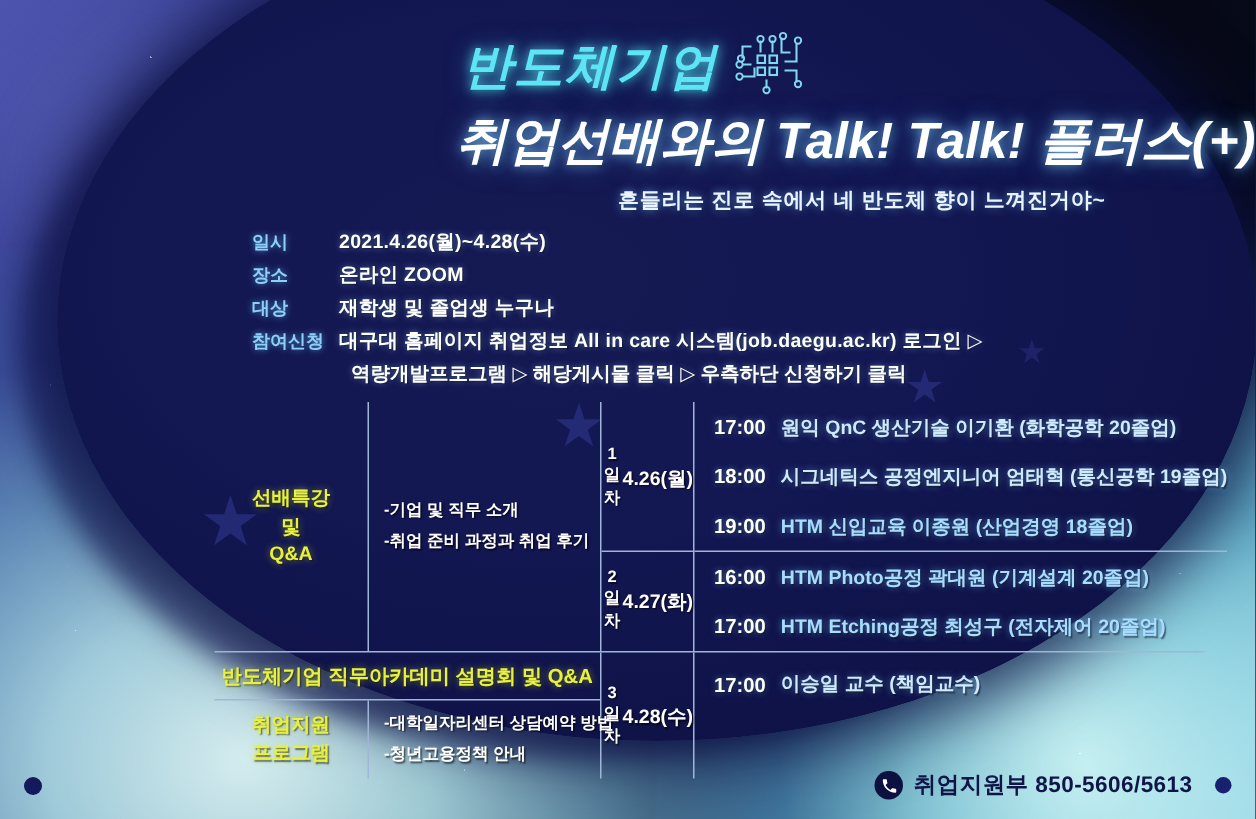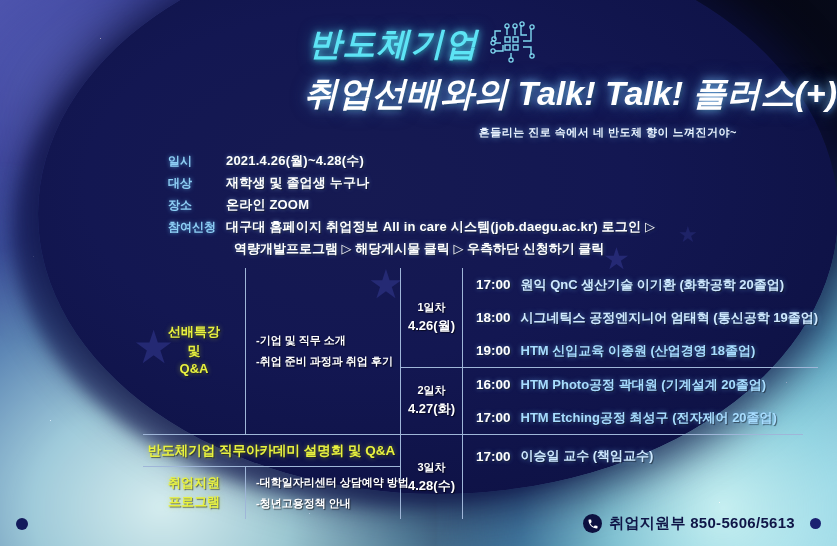--- a/index.html
+++ b/index.html
@@ -153,21 +153,21 @@
     font-size:34px; font-weight:bold; font-style:italic;
     color:#ffffff;
     letter-spacing:0px;
     text-shadow:0 0 8px rgba(130,200,255,.8), 0 0 18px rgba(80,160,230,.5), 2px 2px 2px rgba(5,15,55,.9);
     padding-left:14px;
   }
   .subtitle {
     margin-top:8px;
     text-align:right;
     padding-right:100px;
-    font-size:11px; font-weight:bold;
+    font-size:14px; font-weight:bold;
     color:#eaf3ff;
     letter-spacing:.5px;
     text-shadow:0 0 6px rgba(120,190,255,.7), 1px 1px 2px rgba(5,15,55,.9);
   }
 
   
   .info { position:absolute; left:168px; top:152px; width:640px; }
   .info-row { display:flex; align-items:baseline; margin-bottom:4px; }
   .info-label {
     color:#8ecff5; font-weight:bold; font-size:12px;
@@ -212,21 +212,21 @@
   }
   .desc-line {
     color:#ffffff; font-size:11px; font-weight:bold; line-height:1.9;
     text-shadow:1px 1px 1px rgba(0,0,0,.6);
     white-space:nowrap;
   }
   .col-days { width:62px; flex:0 0 62px; border-right:1.5px solid #9fb6d8; }
   .col-sess { flex:1 1 auto; }
 
   .day-cell {
-    display:flex; flex-direction:column; align-items:center; justify-content:center;
+    display:flex; align-items:center; justify-content:center;
     text-align:center;
   }
   .day-cell + .day-cell { border-top:1.5px solid #9fb6d8; }
   .day-no {
     color:#ffffff; font-size:11px; font-weight:bold;
     text-shadow:1px 1px 1px rgba(0,0,0,.6);
   }
   .day-date {
     color:#ffffff; font-size:13px; font-weight:bold; margin-top:2px;
     text-shadow:1px 1px 1px rgba(0,0,0,.6);
@@ -346,26 +346,26 @@
       <div class="title2">취업선배와의 Talk! Talk! 플러스(+)</div>
       <div class="subtitle">흔들리는 진로 속에서 네 반도체 향이 느껴진거야~</div>
     </div>
 
     <div class="info">
       <div class="info-row">
         <span class="info-label w1">일시</span>
         <span class="info-value">2021.4.26(월)~4.28(수)</span>
       </div>
       <div class="info-row">
+        <span class="info-label w1">장소</span>
+        <span class="info-value">온라인 ZOOM</span>
+      </div>
+      <div class="info-row">
         <span class="info-label w1">대상</span>
         <span class="info-value">재학생 및 졸업생 누구나</span>
-      </div>
-      <div class="info-row">
-        <span class="info-label w1">장소</span>
-        <span class="info-value">온라인 ZOOM</span>
       </div>
       <div class="info-row">
         <span class="info-label w2">참여신청</span>
         <span class="info-value">대구대 홈페이지 취업정보 All in care 시스템(job.daegu.ac.kr) 로그인 ▷</span>
       </div>
       <div class="info-sub">역량개발프로그램 ▷ 해당게시물 클릭 ▷ 우측하단 신청하기 클릭</div>
     </div>
 
     <div class="sched">
 

